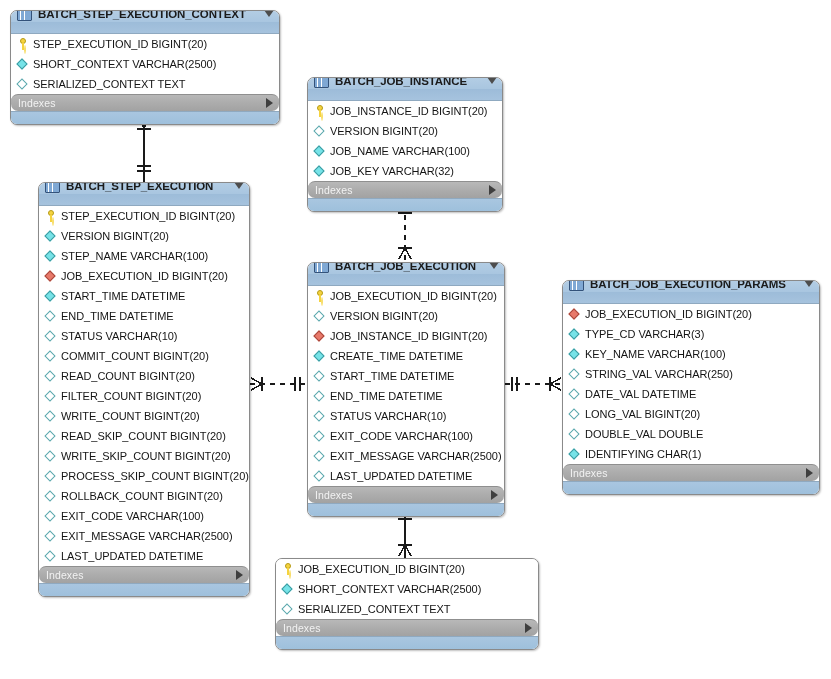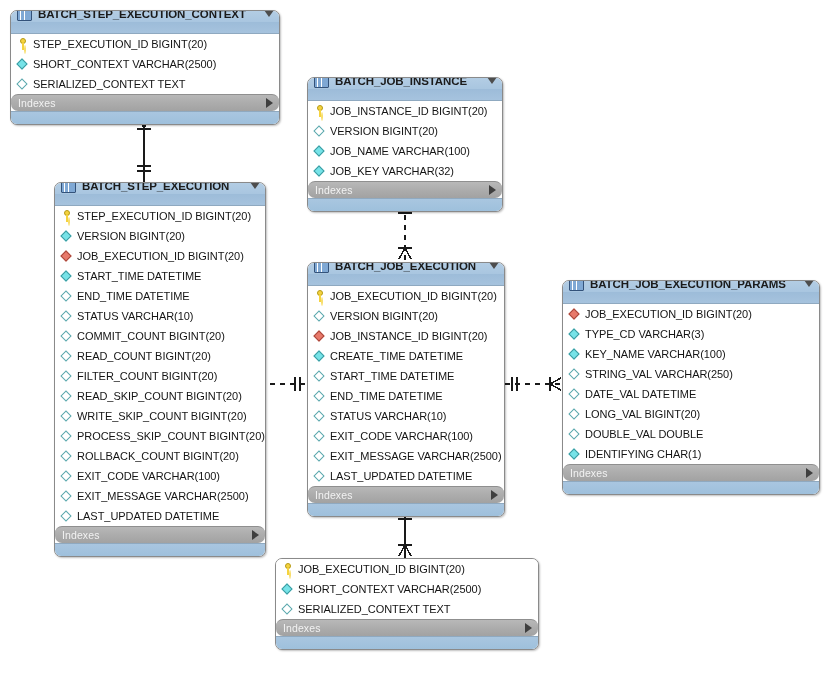--- a/index.html
+++ b/index.html
@@ -237,38 +237,44 @@
             </span>
             <span class="col-text">JOB_KEY VARCHAR(32)</span>
           </div>
         </div>
         <div class="idx-row">
           <span class="idx-label">Indexes</span>
           <span class="idx-caret"></span>
         </div>
         <div class="tbl-footer"></div>
       </div>
-      <div class="table-box" style="left: 38px; top: 182px; width: 212px; margin-left: 16px;">
+      <div class="table-box" style="left: 38px; top: 182px; width: 212px;">
         <div class="tbl-header">
           <span class="tbl-icon"></span>
           <span class="tbl-title">BATCH_STEP_EXECUTION</span>
           <span class="tbl-caret"></span>
         </div>
         <div class="cols">
           <div class="col-row">
             <span class="col-icon ic-pk"></span>
             <span class="col-text">STEP_EXECUTION_ID BIGINT(20)</span>
           </div>
           <div class="col-row">
             <span class="col-icon ic-nn">
               <span class="ic-dia"></span>
             </span>
             <span class="col-text">VERSION BIGINT(20)</span>
           </div>
           <div class="col-row">
+            <span class="col-icon ic-nn">
+              <span class="ic-dia"></span>
+            </span>
+            <span class="col-text">STEP_NAME VARCHAR(100)</span>
+          </div>
+          <div class="col-row">
             <span class="col-icon ic-fk">
               <span class="ic-dia"></span>
             </span>
             <span class="col-text">JOB_EXECUTION_ID BIGINT(20)</span>
           </div>
           <div class="col-row">
             <span class="col-icon ic-nn">
               <span class="ic-dia"></span>
             </span>
             <span class="col-text">START_TIME DATETIME</span>
@@ -295,20 +301,26 @@
             <span class="col-icon ic-null">
               <span class="ic-dia"></span>
             </span>
             <span class="col-text">READ_COUNT BIGINT(20)</span>
           </div>
           <div class="col-row">
             <span class="col-icon ic-null">
               <span class="ic-dia"></span>
             </span>
             <span class="col-text">FILTER_COUNT BIGINT(20)</span>
+          </div>
+          <div class="col-row">
+            <span class="col-icon ic-null">
+              <span class="ic-dia"></span>
+            </span>
+            <span class="col-text">WRITE_COUNT BIGINT(20)</span>
           </div>
           <div class="col-row">
             <span class="col-icon ic-null">
               <span class="ic-dia"></span>
             </span>
             <span class="col-text">READ_SKIP_COUNT BIGINT(20)</span>
           </div>
           <div class="col-row">
             <span class="col-icon ic-null">
               <span class="ic-dia"></span>

